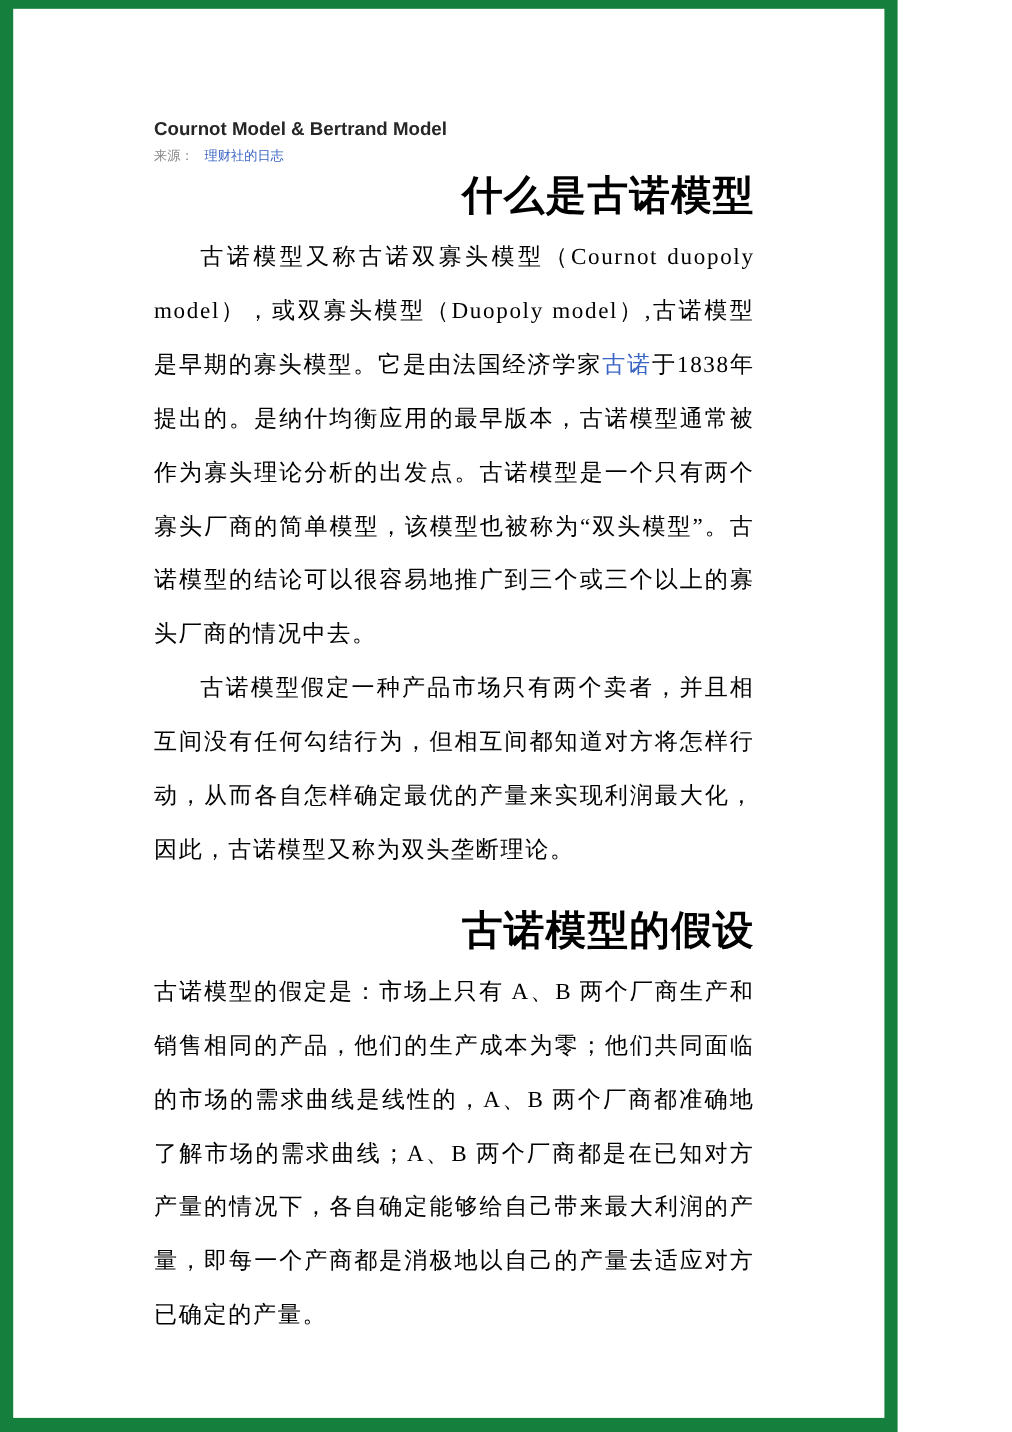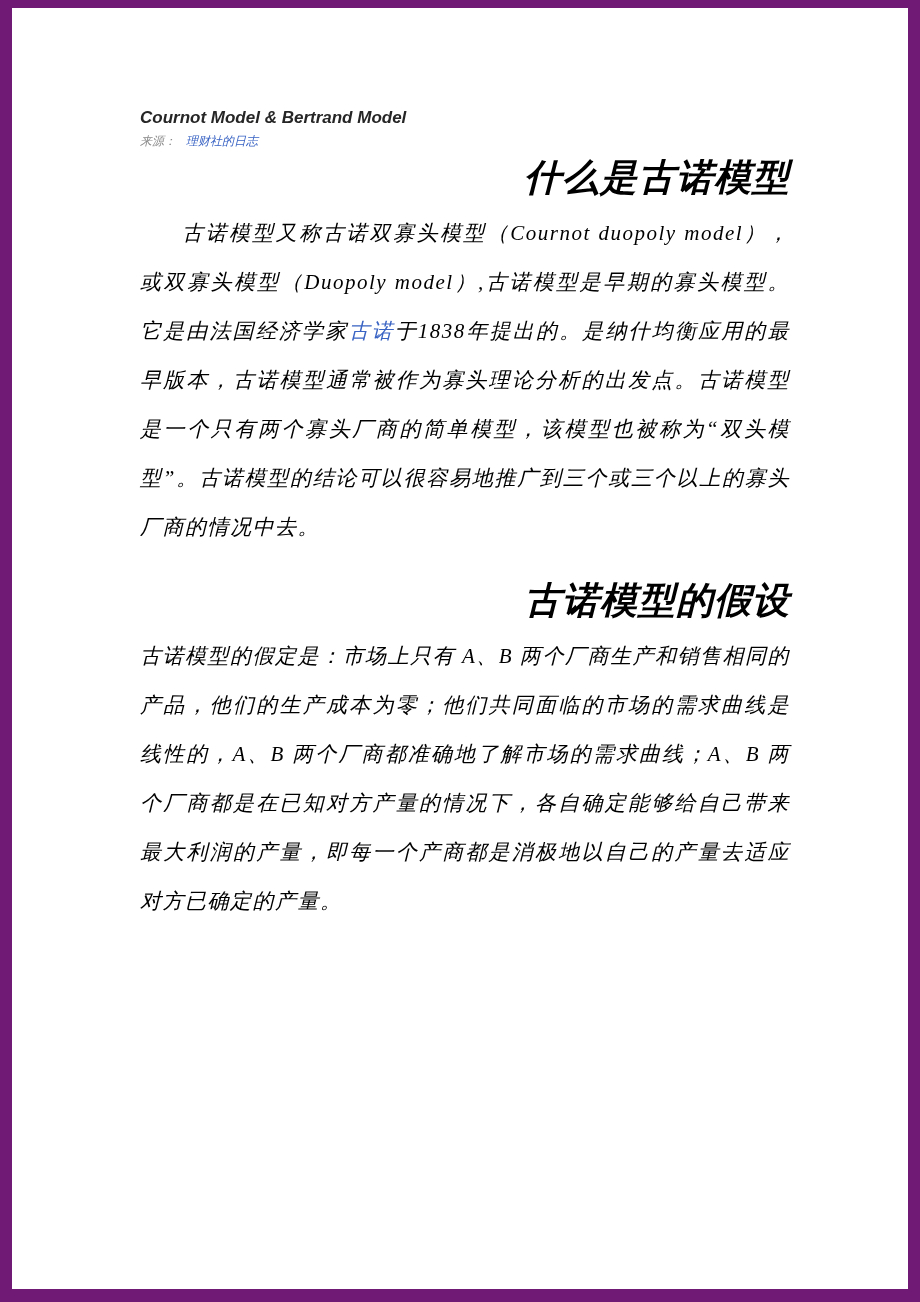--- a/index.html
+++ b/index.html
@@ -1,24 +1,23 @@
 <!DOCTYPE html>
 <html><head>
 <meta charset="utf-8">
 <style>
   * { margin: 0; padding: 0; box-sizing: border-box; }
   html, body { width: 920px; height: 1302px; overflow: hidden; }
   body { font-family: "Liberation Serif", "DejaVu Serif", serif; }
 
   .viewport {
     position: relative;
-    width: 920px;
+    width: 816px;
     height: 1302px;
-    background: #701a75;
-    font-style: italic;
+    background: #15803d;
   }
   .page {
     position: absolute;
     left: 12px; right: 12px; top: 8px; bottom: 13px;
     background: #ffffff;
     padding: 99px 118px 0 128px;
     overflow: hidden;
   }
 
   .doc-title {
@@ -78,20 +77,21 @@
     <div class="doc-title">Cournot Model &amp; Bertrand Model</div>
 
     <div class="source-line">
       <span class="source-label">来源：</span><a class="source-link">理财社的日志</a>
     </div>
 
     <h1 class="heading">什么是古诺模型</h1>
 
     <p class="body indent"><span>古诺模型又称古诺双寡头模型（Cournot duopoly model），或双寡头模型（Duopoly model）,古诺模型是早期的寡头模型。它是由法国经济学家</span><a class="inline-link">古诺</a><span>于1838年提出的。是纳什均衡应用的最早版本，古诺模型通常被作为寡头理论分析的出发点。古诺模型是一个只有两个寡头厂商的简单模型，该模型也被称为“双头模型”。古诺模型的结论可以很容易地推广到三个或三个以上的寡头厂商的情况中去。</span></p>
 
+    <p class="body indent">古诺模型假定一种产品市场只有两个卖者，并且相互间没有任何勾结行为，但相互间都知道对方将怎样行动，从而各自怎样确定最优的产量来实现利润最大化，因此，古诺模型又称为双头垄断理论。</p>
 
     <h1 class="heading second">古诺模型的假设</h1>
 
 
     <p class="body">古诺模型的假定是：市场上只有 A、B 两个厂商生产和销售相同的产品，他们的生产成本为零；他们共同面临的市场的需求曲线是线性的，A、B 两个厂商都准确地了解市场的需求曲线；A、B 两个厂商都是在已知对方产量的情况下，各自确定能够给自己带来最大利润的产量，即每一个产商都是消极地以自己的产量去适应对方已确定的产量。</p>
 
   </div>
 </div>
 
 </body></html>

